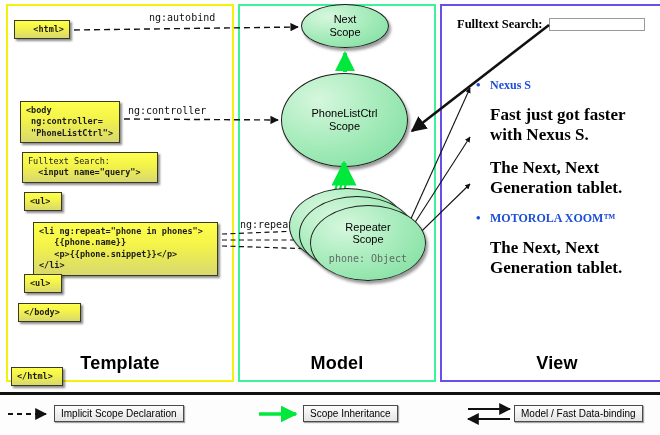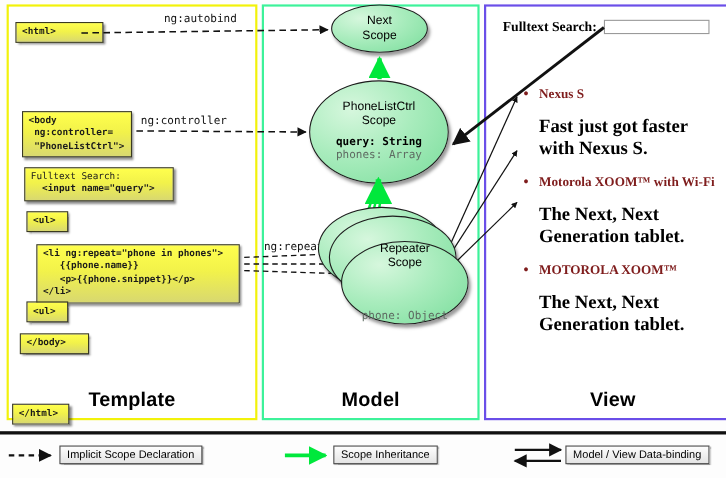--- a/index.html
+++ b/index.html
@@ -120,21 +120,21 @@
   .phone-list {
     position: absolute;
     left: 26px;
     top: 74px;
     width: 180px;
   }
   .phone-name {
     font-family: "Liberation Serif", serif;
     font-size: 12px;
     font-weight: 700;
-    color: #7f1d1d;
+    color: #1d4ed8;
     position: relative;
     padding-left: 14px;
     margin-bottom: 12px;
   }
   .phone-name::before {
     content: "\2022";
     position: absolute;
     left: 0;
     top: -1px;
     font-size: 13px;
@@ -192,21 +192,21 @@
   <div class="column column-template">
     <div class="column-label">Template</div>
   </div>
   <div class="column column-model">
     <div class="column-label">Model</div>
   </div>
   <div class="column column-view">
     <div class="column-label">View</div>
   </div>
 
-  <div class="codebox bold-all" style="left:14px; top:20px; width:80px;">&lt;html&gt;</div>
+  <div class="codebox bold-all" style="left:14px; top:20px; width:56px;text-align:right;">&lt;html&gt;</div>
 
   <div class="codebox" style="left:20px; top:101px; width:100px;"><span class="b">&lt;body</span>
 <span class="b"> ng:controller=</span>
 <span class="b"> "PhoneListCtrl"&gt;</span></div>
 
   <div class="codebox" style="left:22px; top:152px; width:136px;"><span>Fulltext Search:</span>
 <span class="b">  &lt;input name="query"&gt;</span></div>
 
   <div class="codebox bold-all" style="left:24px; top:192px; width:38px;">&lt;ul&gt;</div>
 
@@ -230,47 +230,42 @@
       <span>Next</span><br>
       <span>Scope</span>
     </div>
   </div>
 
   <div class="scope-ellipse" style="left:281px; top:73px; width:127px; height:94px;">
     <div class="scope-title">
       <span>PhoneListCtrl</span><br>
       <span>Scope</span>
     </div>
-    <div class="scope-props">
-      <div class="prop-strong">query: String</div>
-      <div class="prop-dim">phones: Array</div>
-    </div>
   </div>
 
   <div class="scope-ellipse" style="left:289px; top:188px; width:116px; height:76px; z-index:1;"></div>
   <div class="scope-ellipse" style="left:299px; top:196px; width:116px; height:76px; z-index:2;"></div>
-  <div class="scope-ellipse" style="left:310px; top:219px; width:116px; height:76px; z-index:3;justify-content:space-between;">
+  <div class="scope-ellipse" style="left:310px; top:205px; width:116px; height:76px; z-index:3;">
     <div class="scope-title">
       <span>Repeater</span><br>
       <span>Scope</span>
     </div>
     <div class="scope-props">
       <div class="prop-dim">phone: Object</div>
     </div>
   </div>
 
   <div class="view-search-row" style="left:457px; top:17px;">
     <span class="view-search-label">Fulltext Search:</span>
     <input class="view-search-input" type="text" placeholder="" style="">
   </div>
 
   <div class="phone-list" style="left:476px; top:78px;">
     <div class="phone-name">Nexus S</div>
     <div class="phone-snippet">Fast just got faster with Nexus S.</div>
-    <div class="phone-name">Motorola XOOM™  with Wi-Fi</div>
     <div class="phone-snippet">The Next, Next Generation tablet.</div>
     <div class="phone-name">MOTOROLA XOOM™</div>
     <div class="phone-snippet">The Next, Next Generation tablet.</div>
   </div>
 
   <svg id="arrows">
     <defs>
       <marker id="arrowBlack" viewBox="0 0 10 10" refX="9" refY="5" markerWidth="6" markerHeight="6" orient="auto-start-reverse">
         <path d="M 0 0 L 10 5 L 0 10 z" fill="#111"></path>
       </marker>
@@ -317,16 +312,16 @@
         </marker>
       </defs>
       <path d="M 8 22 L 46 22" stroke="#111" stroke-width="2" stroke-dasharray="5 4" fill="none" marker-end="url(#lgBlack)"></path>
       <path d="M 259 22 L 296 22" stroke="#00e83c" stroke-width="3.4" fill="none" marker-end="url(#lgGreen)"></path>
       <path d="M 468 17 L 510 17" stroke="#111" stroke-width="2" fill="none" marker-end="url(#lgBlack)"></path>
       <path d="M 510 27 L 468 27" stroke="#111" stroke-width="2" fill="none" marker-end="url(#lgBlack)"></path>
     </svg>
 
     <div class="legend-box" style="left:303px; top:13px;">Scope Inheritance</div>
     <div class="legend-box" style="left:54px; top:13px;">Implicit Scope Declaration</div>
-    <div class="legend-box" style="left:514px; top:13px;">Model / View Data-binding</div>
+    <div class="legend-box" style="left:514px; top:13px;">Model / Fast Data-binding</div>
   </div>
 
 </div>
 
 </body></html>

